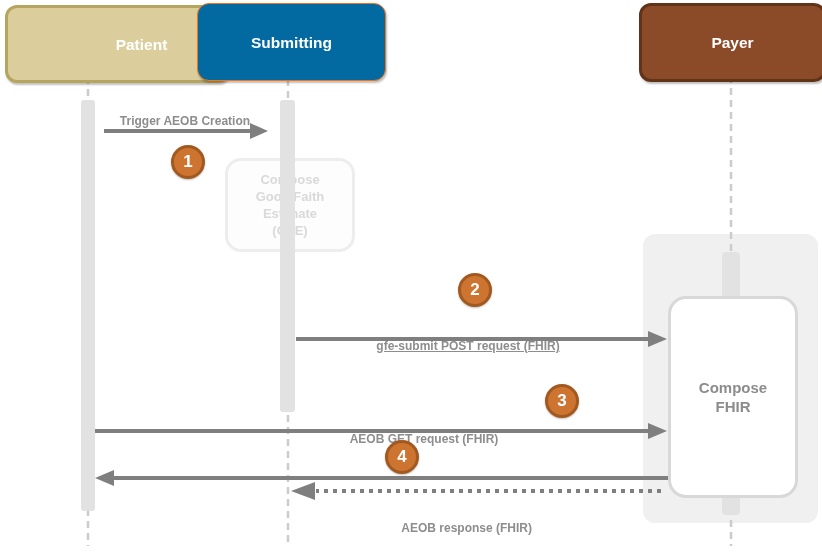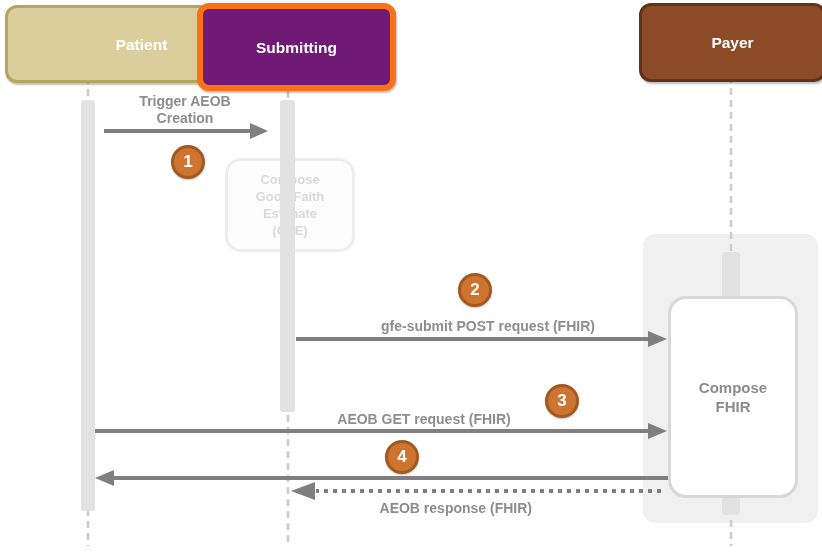--- a/index.html
+++ b/index.html
@@ -17,21 +17,21 @@
     background:#f0f0f1;border-radius:12px;z-index:1;
   }
 
   
   .actor{
     position:absolute;display:flex;flex-direction:column;align-items:center;justify-content:center;
     border-radius:12px;color:#ffffff;font-weight:bold;font-size:15.5px;line-height:19px;
     text-align:center;z-index:3;box-shadow:1px 2px 2px rgba(0,0,0,0.25);
   }
   .actor.patient{left:5px;top:5px;width:171px;height:72px;background:#dbce9c;border:3px solid #b5a55e;padding-left:48px;}
-  .actor.provider{left:197px;top:3px;width:187px;height:76px;background:#701a75;border:6px solid #f97316;}
+  .actor.provider{left:197px;top:3px;width:187px;height:76px;background:#0369a1;border:1px solid #f97316;}
   .actor.payer{left:639px;top:3px;width:181px;height:73px;background:#8b4a28;border:3px solid #613318;}
 
   
   .gfe-box{
     position:absolute;left:225px;top:158px;width:130px;height:94px;box-sizing:border-box;
     background:#fdfdfd;border:3px solid #ededed;border-radius:16px;z-index:3;
     display:flex;flex-direction:column;align-items:center;justify-content:center;
     color:#d9d9d9;font-weight:bold;font-size:13px;line-height:17px;text-align:center;
   }
   .aeob-box{
@@ -43,25 +43,25 @@
 
   
   .bar{position:absolute;background:#e2e2e2;border-radius:3px;z-index:4;}
   .bar.patient{left:81px;top:100px;width:14px;height:411px;}
   .bar.provider{left:280px;top:100px;width:15px;height:312px;}
   .bar.payer-top{left:722px;top:252px;width:18px;height:44px;border-radius:4px 4px 0 0;}
   .bar.payer-bottom{left:722px;top:498px;width:18px;height:17px;border-radius:0 0 4px 4px;}
 
   
   .msg-label{
-    position:absolute;z-index:6;color:#8d8d8d;font-weight:bold;font-size:14px;line-height:17px;
-    text-align:center;white-space:nowrap;
+    position:absolute;z-index:6;color:#8d8d8d;font-weight:bold;font-size:12px;line-height:17px;
+    text-align:center;white-space:nowrap;margin-top:20px;
   }
   .msg-label.trigger{left:110px;top:93px;width:150px;white-space:normal;}
-  .msg-label.gfe-submit{left:363px;top:318px;width:250px;}
+  .msg-label.gfe-submit{left:343px;top:318px;width:250px;text-decoration:underline;}
   .msg-label.aeob-get{left:299px;top:411px;width:250px;text-align:center;}
   .msg-label.aeob-resp{left:282px;top:500px;width:250px;text-align:right;}
 
   
   .badge{
     position:absolute;width:34px;height:34px;box-sizing:border-box;border-radius:50%;
     background:#ce7431;border:3px solid #a2591f;color:#ffffff;font-weight:bold;font-size:17px;
     display:flex;align-items:center;justify-content:center;z-index:7;
     box-shadow:0 1px 2px rgba(0,0,0,0.25);
   }

